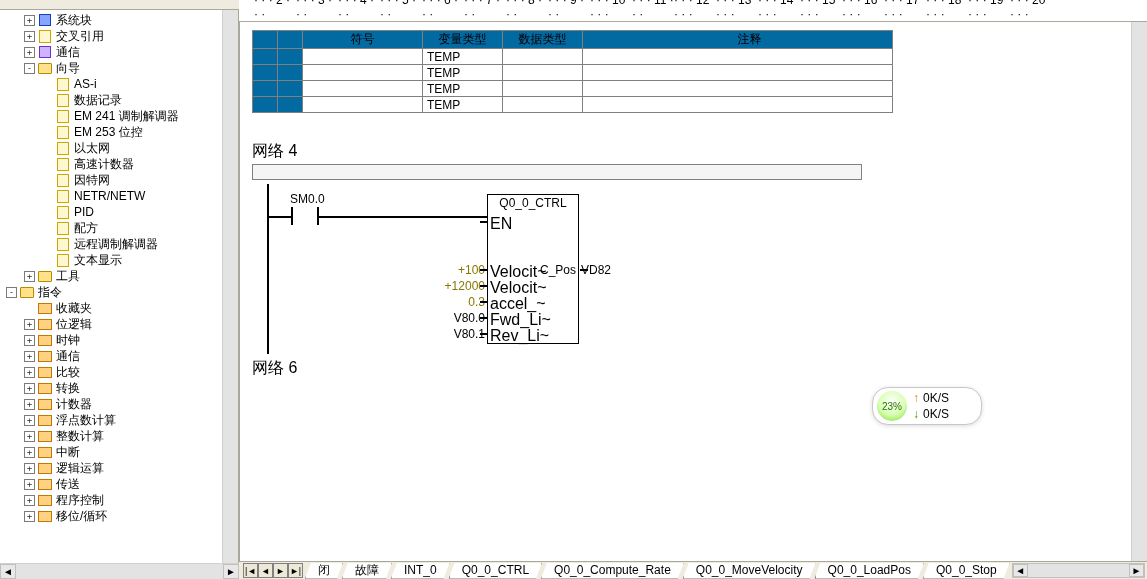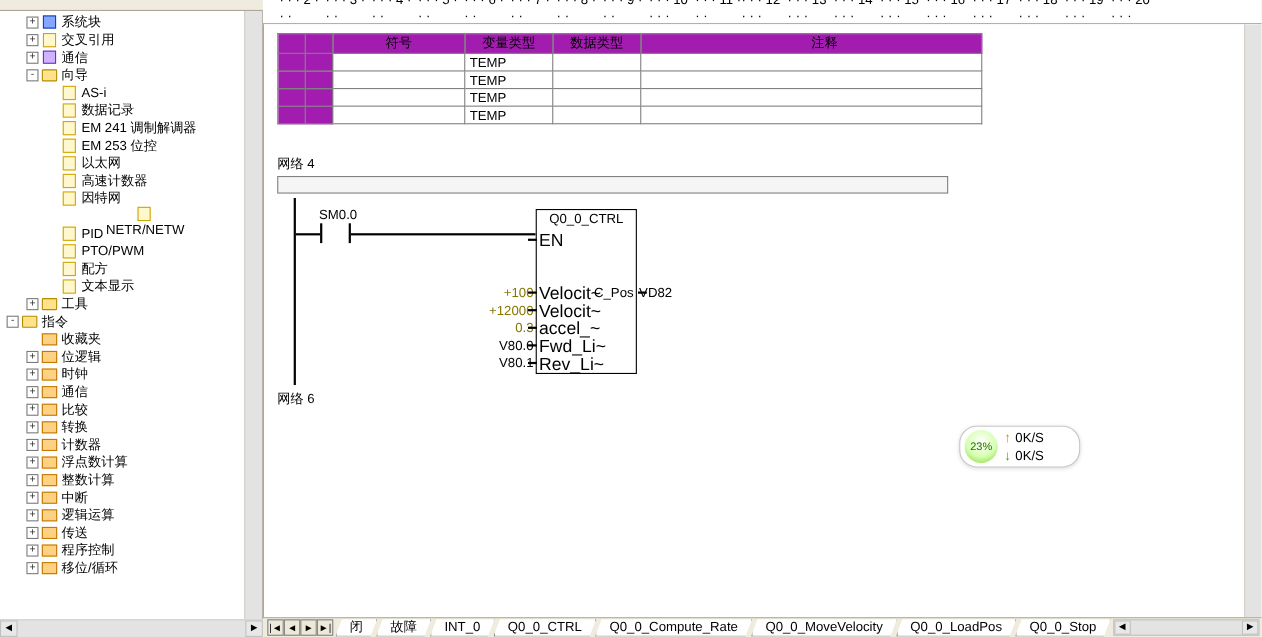--- a/index.html
+++ b/index.html
@@ -27,27 +27,27 @@
 
   
   .right-pane { flex: 1; display: flex; flex-direction: column; height: 100%; }
   .ruler { height: 22px; background: #fff; border-bottom: 1px solid #aca899; display: flex; align-items: flex-end; padding-left: 15px; font-size: 10px; color: #000; position:relative; overflow:hidden;}
   .ruler .tk { width: 42px; display:inline-block; text-align:left; position:relative; }
   .editor { flex: 1; background: #fff; border-left: 1px solid #aca899; overflow: hidden; position: relative; padding: 8px 12px 0 12px; }
 
   
   table.sym { border-collapse: collapse; background: #fff; }
   table.sym th, table.sym td { border: 1px solid #808080; height: 16px; font-size: 12px; background:#fff; }
-  table.sym th { background: #a21caf; font-weight: normal; text-align: center; }
+  table.sym th { background: #0369a1; font-weight: normal; text-align: center; }
   table.sym .c0 { width: 25px; } .c1{width:25px;} .c2{width:120px;} .c3{width:80px;} .c4{width:80px;} .c5{width:310px;padding-left:24px;}
   table.sym td { padding-left: 4px; }
 
   
   .network { margin-top: 28px; }
-  .net-title { font-weight: normal; font-size: 12px; margin-bottom: 2px; }
+  .net-title { font-weight: normal; font-size: 16px; margin-bottom: 2px; }
   .net-comment { width: 610px; height: 16px; border: 1px solid #808080; background: #f5f5f5; }
 
   
   .ladder { position: relative; width: 620px; height: 170px; margin-top: 4px; }
   .rail { position:absolute; left: 15px; top: 0; bottom: 0; width: 2px; background:#000; }
   .hwire { position:absolute; height:2px; background:#000; }
   .contact { position:absolute; height: 18px; display:flex; align-items:center; }
   .contact .cbar { width:2px; height:18px; background:#000; }
   .contact .cgap { width: 24px; height: 2px; border-top:2px solid transparent; }
   .contact-lbl { position:absolute; font-size:12px; }
@@ -157,47 +157,47 @@
             </span>
             <span class="lbl">高速计数器</span>
           </div>
           <div class="node" style="padding-left: 40px;">
             <span class="tw-empty"></span>
             <span class="ico">
               <span class="ico-file"></span>
             </span>
             <span class="lbl">因特网</span>
           </div>
-          <div class="node" style="padding-left: 40px; flex-direction: column;">
+          <div class="node" style="padding-left: 40px;">
             <span class="tw-empty"></span>
             <span class="ico">
               <span class="ico-file"></span>
             </span>
             <span class="lbl">NETR/NETW</span>
           </div>
           <div class="node" style="padding-left: 40px;">
             <span class="tw-empty"></span>
             <span class="ico">
               <span class="ico-file"></span>
             </span>
             <span class="lbl">PID</span>
           </div>
           <div class="node" style="padding-left: 40px;">
             <span class="tw-empty"></span>
             <span class="ico">
               <span class="ico-file"></span>
             </span>
-            <span class="lbl">PTO/PWM</span>
-          </div>
-          <div class="node" style="padding-left: 40px;">
-            <span class="tw-empty"></span>
-            <span class="ico">
-              <span class="ico-file"></span>
-            </span>
             <span class="lbl">配方</span>
+          </div>
+          <div class="node" style="padding-left: 40px;">
+            <span class="tw-empty"></span>
+            <span class="ico">
+              <span class="ico-file"></span>
+            </span>
+            <span class="lbl">远程调制解调器</span>
           </div>
           <div class="node" style="padding-left: 40px;">
             <span class="tw-empty"></span>
             <span class="ico">
               <span class="ico-file"></span>
             </span>
             <span class="lbl">文本显示</span>
           </div>
           <div class="node" style="padding-left: 22px;">
             <span class="tw">+</span>

